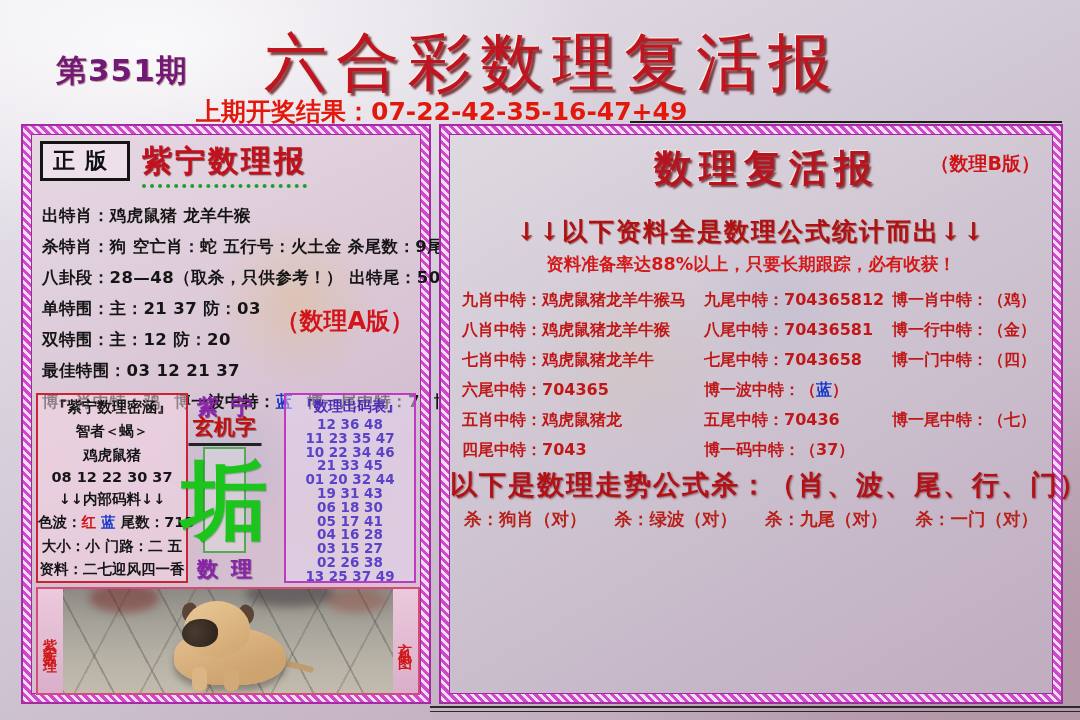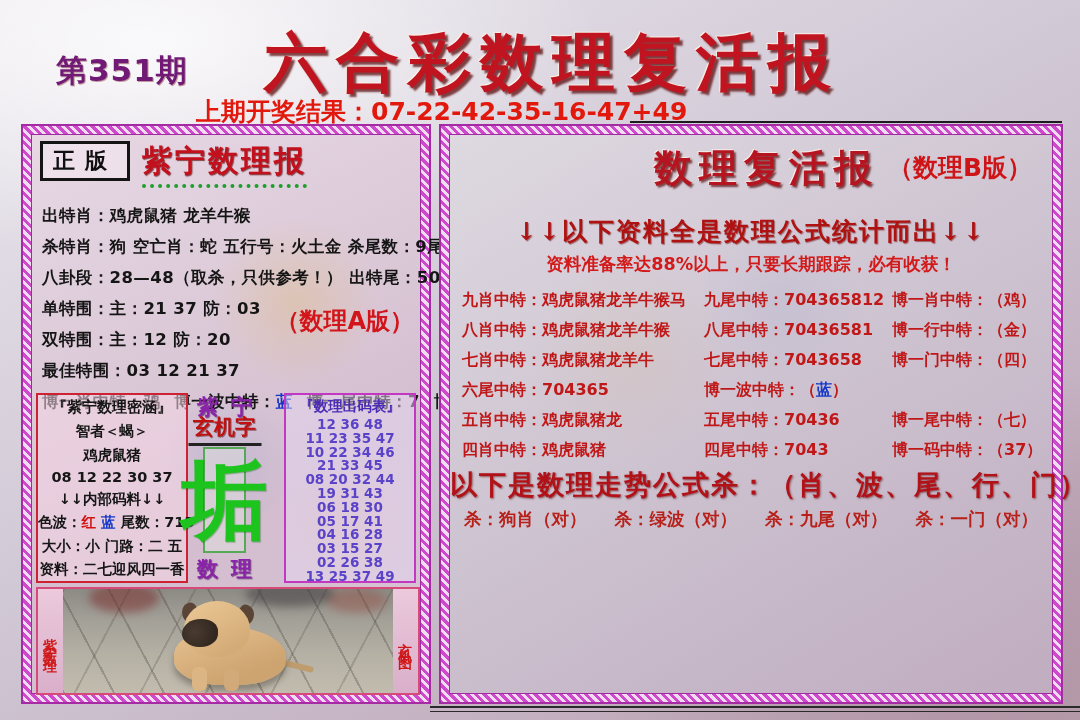--- a/index.html
+++ b/index.html
@@ -9,21 +9,21 @@
     background:
       radial-gradient(ellipse 620px 300px at 14% 6%, rgba(255,255,255,.8), rgba(255,255,255,0) 72%),
       radial-gradient(ellipse 500px 380px at 88% 88%, rgba(150,110,130,.35), rgba(150,110,130,0) 75%),
       linear-gradient(152deg,#ebe8ee 0%,#dcd6e0 26%,#cec4d2 52%,#c4b1c1 75%,#bba3b2 100%);
   }
   .abs { position:absolute; }
 
   
   .hdr-issue { left:56px; top:50px; font-size:31px; font-weight:bold; color:#701a75;
     text-shadow:1px 1px 0 rgba(120,20,20,.4); letter-spacing:1px; }
-  .hdr-title { left:264px; top:20px; font-size:63px; font-weight:bold; color:#c01420;
+  .hdr-title { left:264px; top:20px; font-size:63px; font-weight:normal; color:#c01420;
     font-family:"DejaVu Serif","Liberation Serif",serif; letter-spacing:9px; white-space:nowrap;
     text-shadow:3px 3px 2px rgba(90,8,8,.75), -1px -1px 1px rgba(255,242,232,.95); }
   .hdr-result { left:196px; top:95px; font-size:25px; font-weight:bold; color:#e3180d; white-space:nowrap; }
 
   
   .panel { position:absolute; top:125px; height:578px;
     background:repeating-linear-gradient(45deg,#cf49cd 0 3px,#f2dcf2 3px 6px);
     box-shadow:0 0 0 1px #a52ba5, inset 0 0 0 1px #a52ba5; }
   #left-panel  { left:22px;  width:408px; }
   #right-panel { left:440px; width:622px; }
@@ -104,21 +104,21 @@
   .puppy-tail { left:132px; top:62px; width:34px; height:6px; border-radius:4px;
     background:#bf9c6e; transform:rotate(14deg); }
 
   
   .rp-topline { left:630px; top:121px; width:432px; height:2px; background:#1c1c1c; }
   .rp-bottomline { left:430px; top:706px; width:650px; height:3px;
     border-top:2px solid #2a2a2a; border-bottom:1px solid #2a2a2a; }
   .rp-title { left:204px; top:8px; font-size:38px; font-weight:bold; color:#b51520; white-space:nowrap;
     font-family:"DejaVu Serif","Liberation Serif",serif; letter-spacing:7px;
     text-shadow:2px 2px 2px rgba(80,0,0,.7), -1px -1px 0 rgba(255,240,235,.8); }
-  .rp-edition { right:20px; top:16px; font-size:25px; font-weight:bold; color:#cf1418; white-space:nowrap; }
+  .rp-edition { right:12px; top:16px; font-size:19px; font-weight:bold; color:#cf1418; white-space:nowrap; }
   .rp-banner { left:0; right:0; top:80px; text-align:center; font-size:25px; font-weight:bold;
     color:#b01212; font-family:"DejaVu Serif","Liberation Serif",serif; letter-spacing:2px;
     text-shadow:1px 1px 1px rgba(110,15,15,.55); white-space:nowrap; }
   .rp-subtitle { left:0; right:0; top:117px; text-align:center; font-size:17.5px; font-weight:bold;
     color:#d31a1a; white-space:nowrap; }
   .rp-rows { left:12px; top:150px; width:580px; }
   .rp-row { display:grid; grid-template-columns:242px 188px 150px; height:30px; align-items:center;
     font-size:16px; font-weight:bold; color:#c01818; white-space:nowrap; }
   .rp-kill-title { left:0; right:0; top:332px; text-align:center; font-size:27px; font-weight:bold;
     color:#b31118; font-family:"DejaVu Serif","Liberation Serif",serif; letter-spacing:2px;
@@ -179,21 +179,21 @@
           <span class="big-char">垢</span>
         </div>
       </div>
 
       <div class="codes-box">
         <div class="codes-title">『数理出码表』</div>
         <div class="codes-row">12 36 48</div>
         <div class="codes-row">11 23 35 47</div>
         <div class="codes-row">10 22 34 46</div>
         <div class="codes-row">21 33 45</div>
-        <div class="codes-row">08 20 32 44</div>
+        <div class="codes-row">01 20 32 44</div>
         <div class="codes-row">19 31 43</div>
         <div class="codes-row">06 18 30</div>
         <div class="codes-row">05 17 41</div>
         <div class="codes-row">04 16 28</div>
         <div class="codes-row">03 15 27</div>
         <div class="codes-row">02 26 38</div>
         <div class="codes-row">13 25 37 49</div>
       </div>
     </div>
 
@@ -252,21 +252,20 @@
       <div class="rp-row">
         <span>六尾中特：704365</span>
         <span><span>博一波中特：（</span><span class="blue">蓝</span><span>）</span></span>
       </div>
       <div class="rp-row">
         <span>五肖中特：鸡虎鼠猪龙</span>
         <span>五尾中特：70436</span>
         <span>博一尾中特：（七）</span>
       </div>
       <div class="rp-row">
-        <span>四肖中特：鸡虎鼠猪</span>
         <span>四尾中特：7043</span>
         <span>博一码中特：（37）</span>
       </div>
     </div>
 
     <div class="abs rp-kill-title">以下是数理走势公式杀：（肖、波、尾、行、门）</div>
     <div class="abs rp-kills">
       <span>杀：狗肖（对）</span>
       <span>杀：绿波（对）</span>
       <span>杀：九尾（对）</span>

